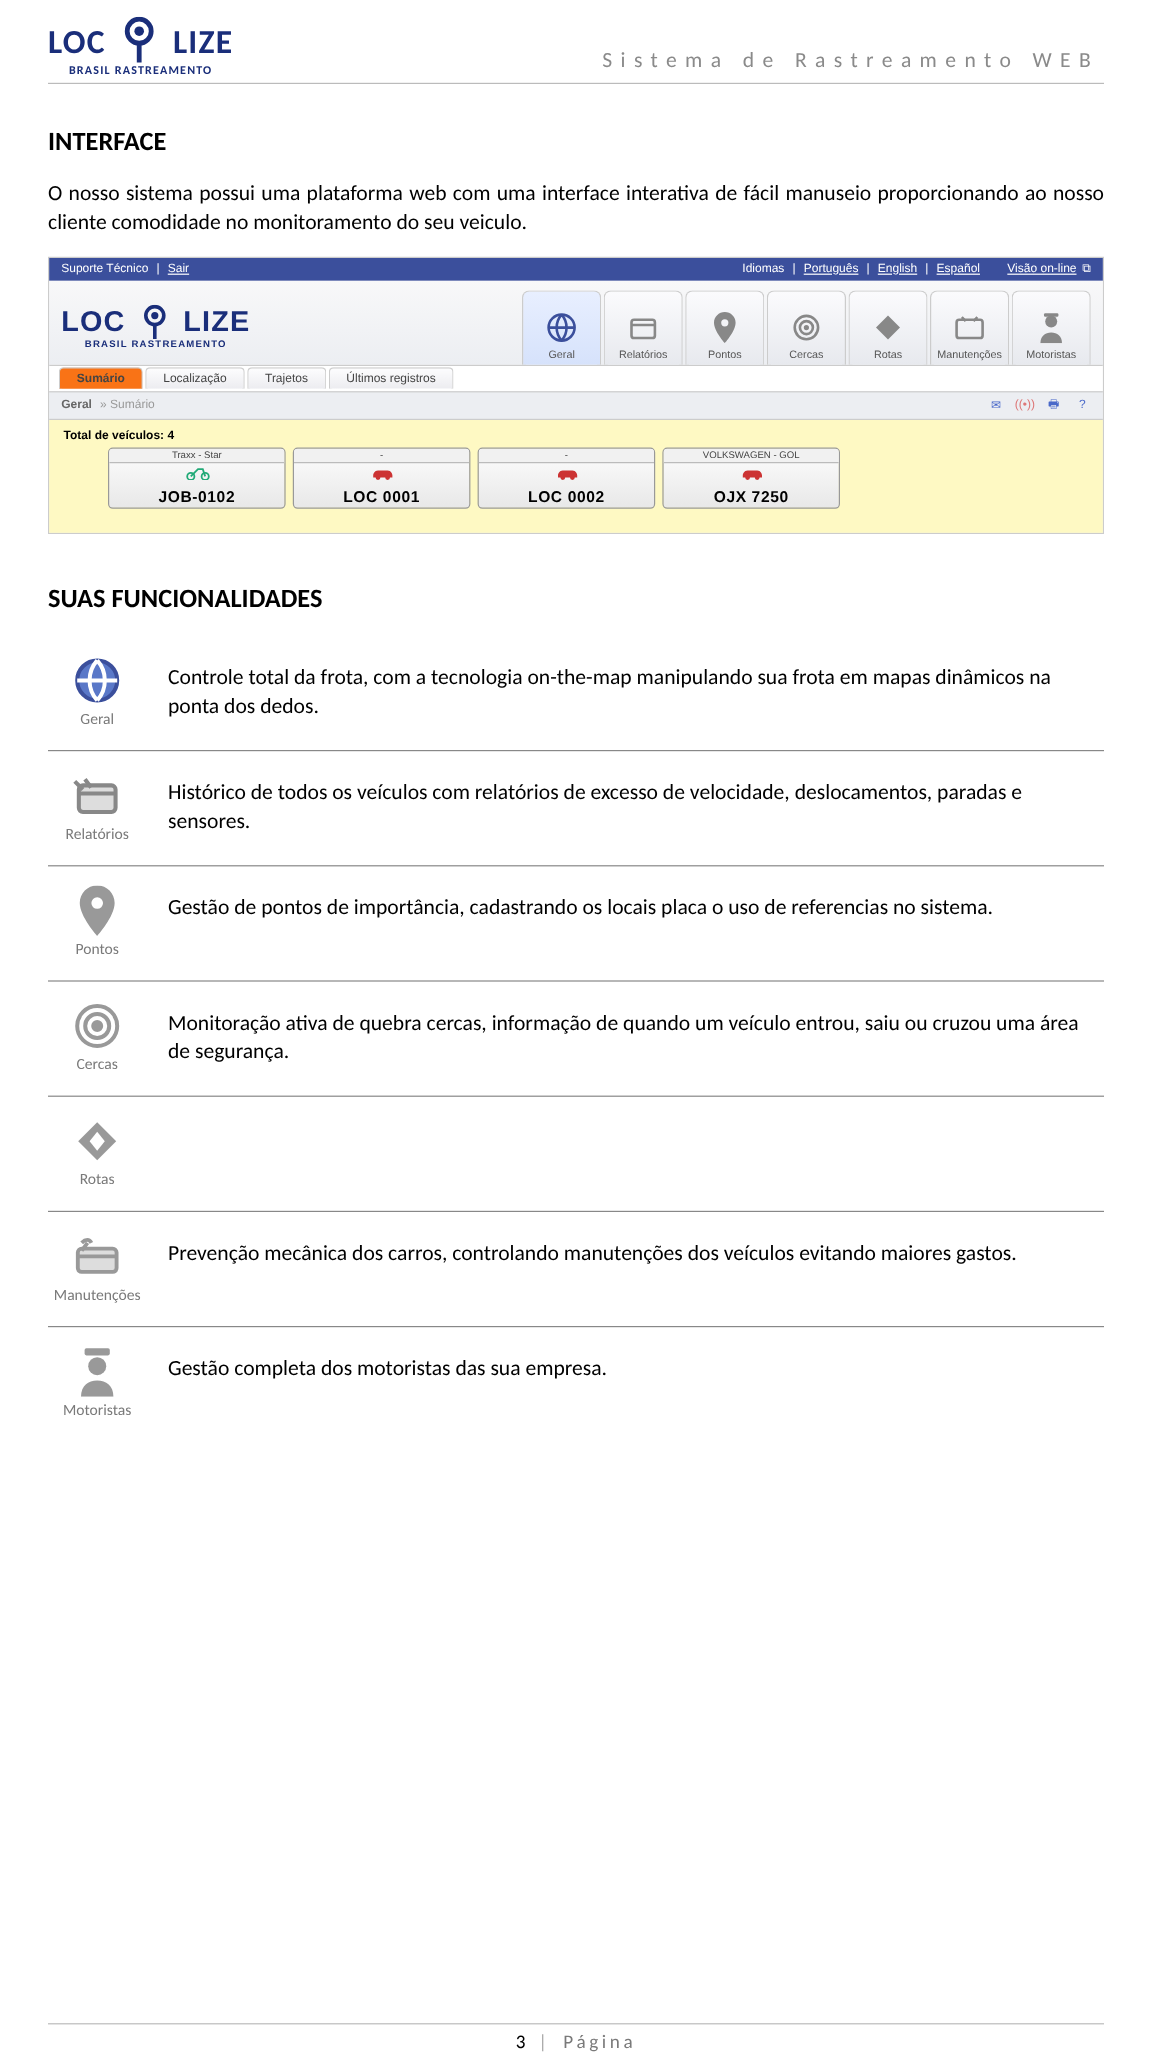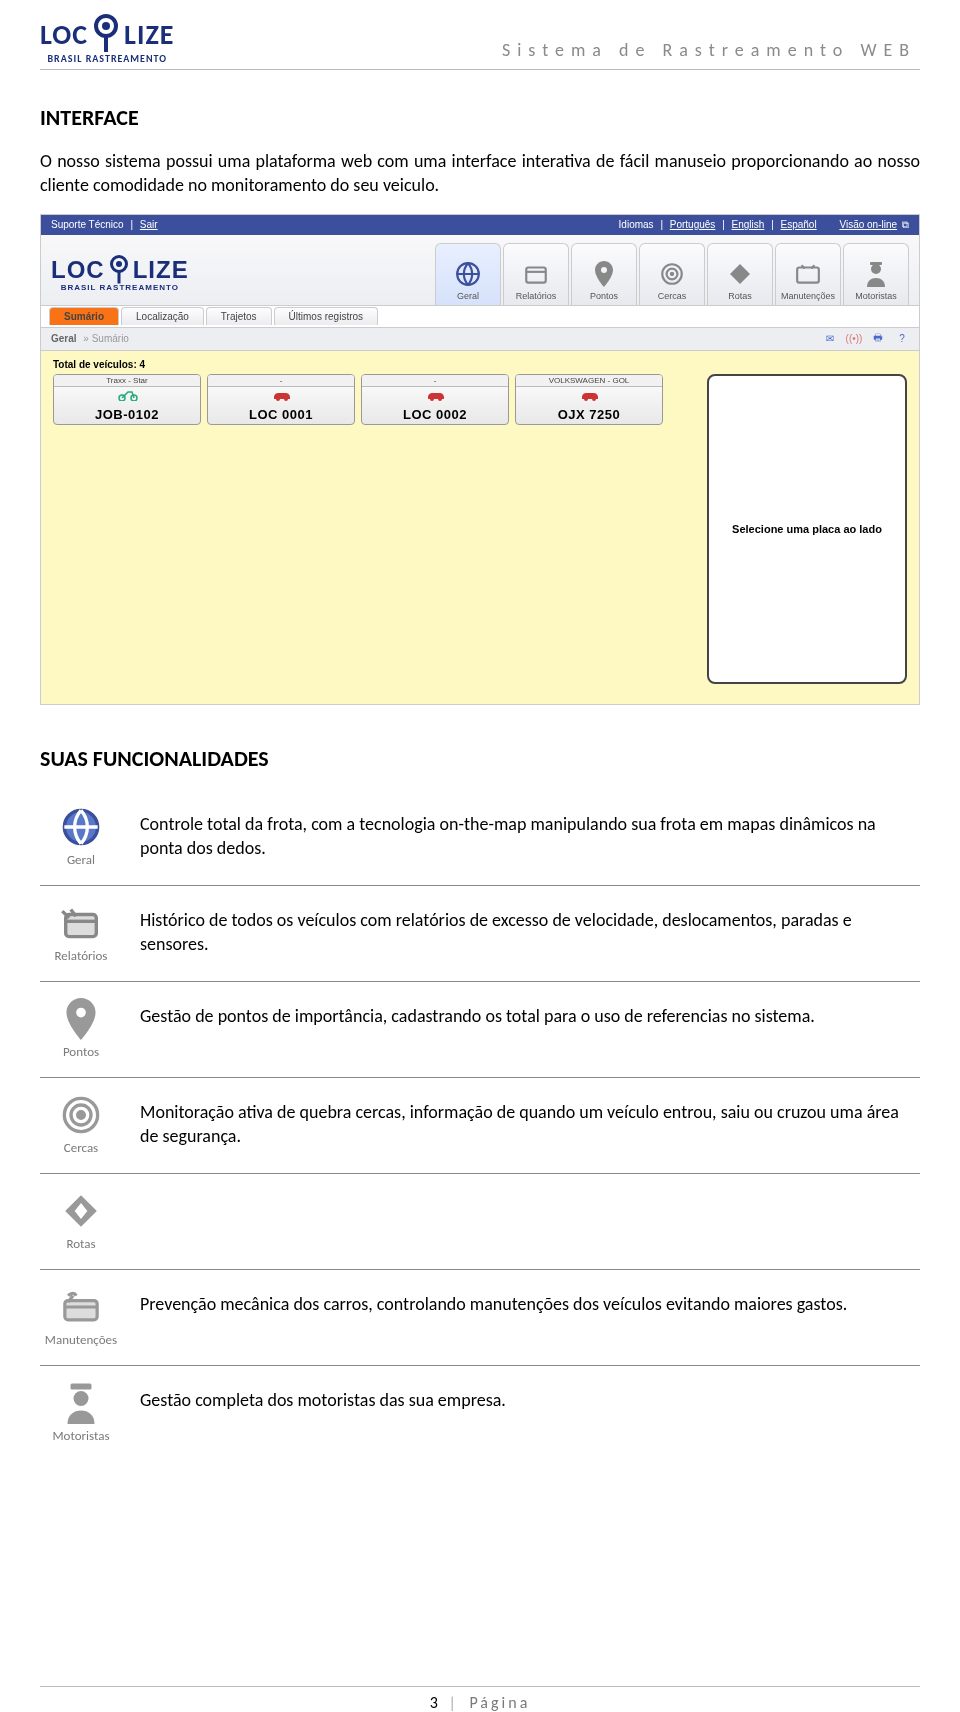--- a/index.html
+++ b/index.html
@@ -13,21 +13,21 @@
     padding: 14px 40px 40px 40px;
   }
   .header-row {
     display: flex;
     justify-content: space-between;
     align-items: flex-end;
     border-bottom: 1px solid #bbb;
     padding-bottom: 4px;
   }
   .logo-block { display: flex; flex-direction: column; align-items: center; }
-  .logo-main { display: flex; align-items: center; gap: 2px; }
+  .logo-main { display: flex; align-items: center; gap: 12px; }
   .logo-main span { font-size: 28px; font-weight: 800; color: #1a2e7a; letter-spacing: 1px; }
   .pin-icon { width: 32px; height: 40px; display: inline-block; position: relative; }
   .pin-icon svg { width: 100%; height: 100%; }
   .logo-sub { font-size: 10px; font-weight: 700; color: #1a2e7a; letter-spacing: 1px; margin-top: -2px; }
   .header-title {
     color: #8a8a8a;
     font-size: 18px;
     letter-spacing: 7px;
     padding-bottom: 4px;
     padding-right: 4px;
@@ -322,21 +322,21 @@
       <span>✉</span>
       <span style="color:#d77;">((•))</span>
       <span>🖶</span>
       <span>?</span>
     </div>
   </div>
 
   <div class="appbody">
     <div class="totcount">Total de veículos: 4</div>
     <div class="fleetrow">
-      <div style="display:flex;gap:6px;flex-wrap:wrap;">
+      <div style="display:flex;gap:6px;flex-wrap:wrap;margin-left:37px;">
         <div class="plate">
           <div class="ptop">Traxx - Star</div>
           <div class="pbot">
               <span class="vicon"><svg width="20" height="12" viewBox="0 0 20 12">
                   <circle cx="4" cy="9" r="3" fill="none" stroke="#2a7" stroke-width="1.5"></circle>
                   <circle cx="16" cy="9" r="3" fill="none" stroke="#2a7" stroke-width="1.5"></circle>
                   <path d="M4 9L10 3h4l2 6" fill="none" stroke="#2a7" stroke-width="1.5"></path>
                 </svg></span>
               <span class="plabel">JOB-0102</span>
             </div>
@@ -362,23 +362,20 @@
         <div class="plate">
           <div class="ptop">VOLKSWAGEN - GOL</div>
           <div class="pbot">
               <span class="vicon"><svg width="20" height="12" viewBox="0 0 20 12" fill="#c33">
                   <path d="M2 8c0-1 1-4 4-4h8c3 0 4 3 4 4v2h-2a2 2 0 11-4 0H8a2 2 0 11-4 0H2z"></path>
                 </svg></span>
               <span class="plabel">OJX 7250</span>
             </div>
         </div>
       </div>
-      <div class="sidepanel">
-        <span>Selecione uma placa ao lado</span>
-      </div>
     </div>
   </div>
 </div>
 
 <h2 class="section" style="margin-top:40px;">SUAS FUNCIONALIDADES</h2>
 
 <div class="funclist">
 
   <div class="funcrow">
     <div class="funcicon">
@@ -409,21 +406,21 @@
 
   <div class="funcrow">
     <div class="funcicon">
       <div class="fglyph">
           <svg width="34" height="42" viewBox="0 0 20 26" fill="#999">
             <path d="M10 0C5 0 1 4 1 9c0 7 9 17 9 17s9-10 9-17c0-5-4-9-9-9zm0 12a3 3 0 110-6 3 3 0 010 6z"></path>
           </svg>
         </div>
       <div class="flabel">Pontos</div>
     </div>
-    <div class="functext">Gestão de pontos de importância, cadastrando os total para o uso de referencias no sistema.</div>
+    <div class="functext">Gestão de pontos de importância, cadastrando os locais placa o uso de referencias no sistema.</div>
   </div>
 
   <div class="funcrow">
     <div class="funcicon">
       <div class="fglyph">
           <svg width="40" height="40" viewBox="0 0 24 24" fill="none" stroke="#999" stroke-width="2">
             <circle cx="12" cy="12" r="10"></circle>
             <circle cx="12" cy="12" r="6"></circle>
             <circle cx="12" cy="12" r="2" fill="#999"></circle>
           </svg>

